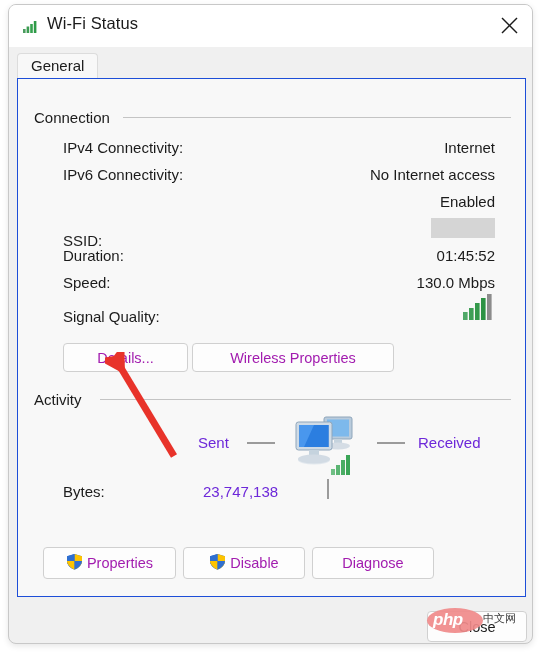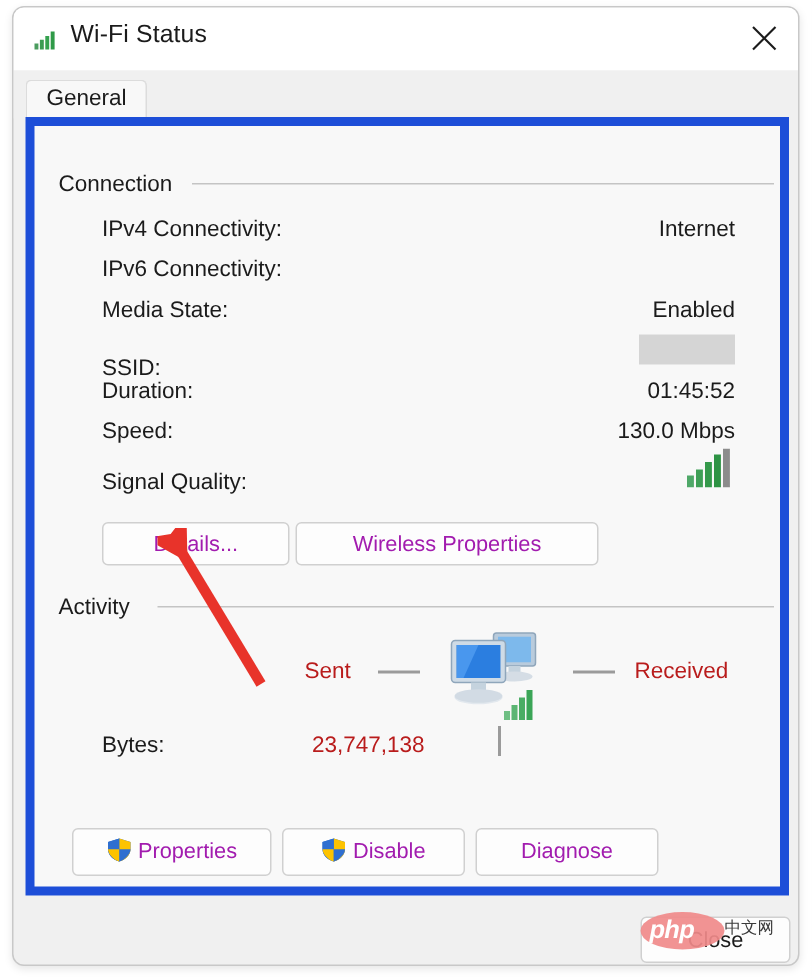--- a/index.html
+++ b/index.html
@@ -91,21 +91,21 @@
   }
 
   
   #tabpage {
     position: absolute;
     left: 8px;
     top: 73px;
     width: 509px;
     height: 519px;
     background: #f8f8f8;
-    border: 6px solid #1d4ed8;
+    border: 1px solid #1d4ed8;
     box-sizing: border-box;
   }
 
   
   .group-label {
     position: absolute;
     font-size: 15px;
     color: #1b1b1b;
     white-space: nowrap;
   }
@@ -158,21 +158,21 @@
     cursor: default;
     font-family: "Liberation Sans", sans-serif;
     padding: 0;
   }
   .btn .shield { margin-right: 4px; display:block; }
 
   
   .act-head {
     position: absolute;
     font-size: 15px;
-    color: #b91c1c;
+    color: #6d28d9;
     white-space: nowrap;
   }
   .act-dash {
     position: absolute;
     height: 2px;
     width: 28px;
     background: #9b9b9b;
   }
   #act-divider {
     position: absolute;
@@ -282,22 +282,22 @@
 
   <div id="tabpage">
 
     <div class="group-label" style="left:16px; top:30px;">Connection</div>
     <div class="group-rule" style="left:105px; top:38px; width:388px;"></div>
 
     <div class="row-label" style="top:60px;">IPv4 Connectivity:</div>
     <div class="row-value" style="top:60px;">Internet</div>
 
     <div class="row-label" style="top:87px;">IPv6 Connectivity:</div>
-
-    <div class="row-label" style="top:114px;">Media State:</div>
+    <div class="row-value" style="top:87px;">No Internet access</div>
+
     <div class="row-value" style="top:114px;">Enabled</div>
 
     <div class="row-label" style="top:141px;margin-top:12px;">SSID:</div>
     <div id="ssid-redacted" style="top:139px;"></div>
 
     <div class="row-label" style="top:168px;">Duration:</div>
     <div class="row-value" style="top:168px;">01:45:52</div>
 
     <div class="row-label" style="top:195px;">Speed:</div>
     <div class="row-value" style="top:195px;">130.0 Mbps</div>

